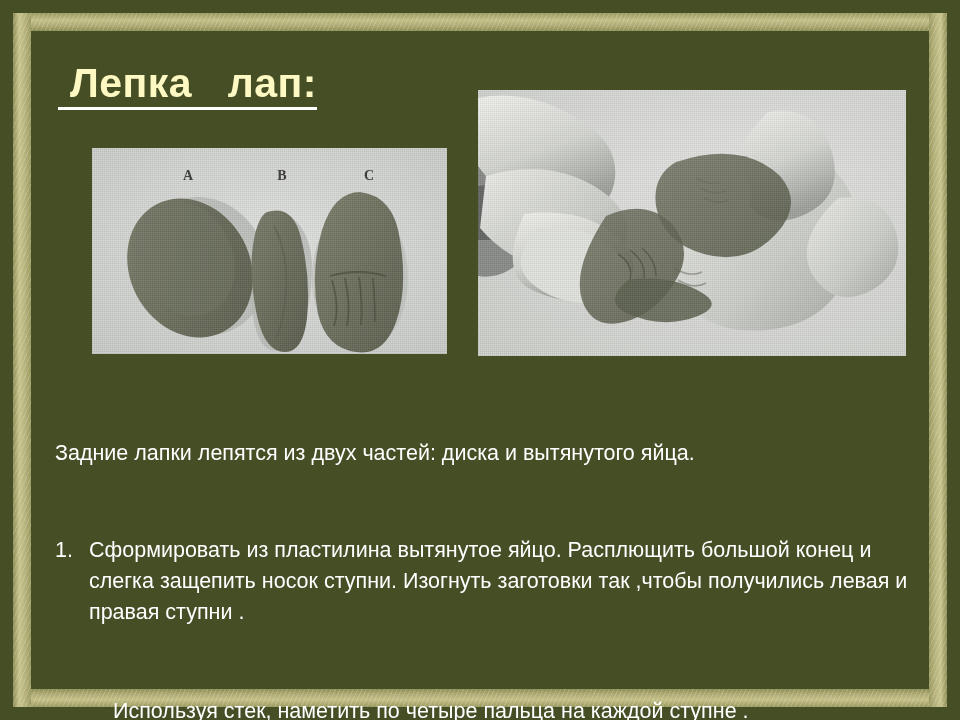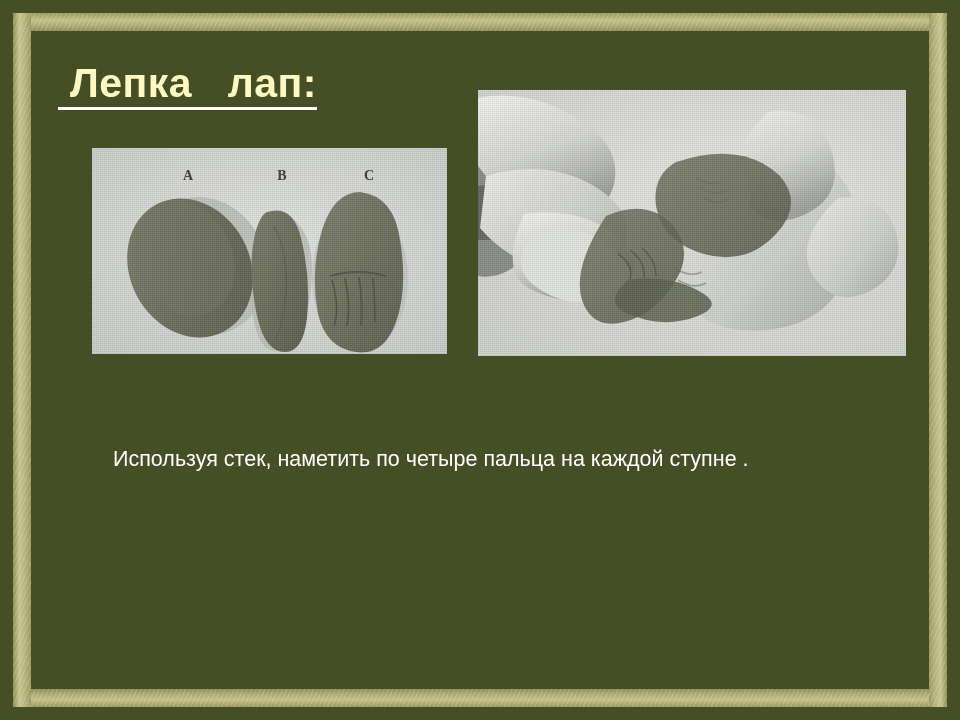--- a/index.html
+++ b/index.html
@@ -248,18 +248,20 @@
       <g stroke="#4a4e3d" stroke-width="1.5" fill="none" opacity="0.7">
         <path d="M140 164 q16 10 12 26"></path>
         <path d="M152 160 q16 12 14 28"></path>
         <path d="M164 158 q14 12 14 28"></path>
       </g>
     </svg>
     <div class="grain"></div>
   </div>
 
   <div class="body-text">
+    <p class="p-lead">Задние лапки лепятся из двух частей: диска и вытянутого яйца.</p>
+    <p class="p-num"><span class="num">1.</span><span>Сформировать из пластилина вытянутое яйцо. Расплющить большой конец и слегка защепить носок ступни. Изогнуть заготовки так ,чтобы получились левая и правая ступни .</span></p>
     <p class="p-sub">Используя стек, наметить по четыре пальца на каждой ступне .</p>
     
     
   </div>
 
 </div>
 
 </body></html>

